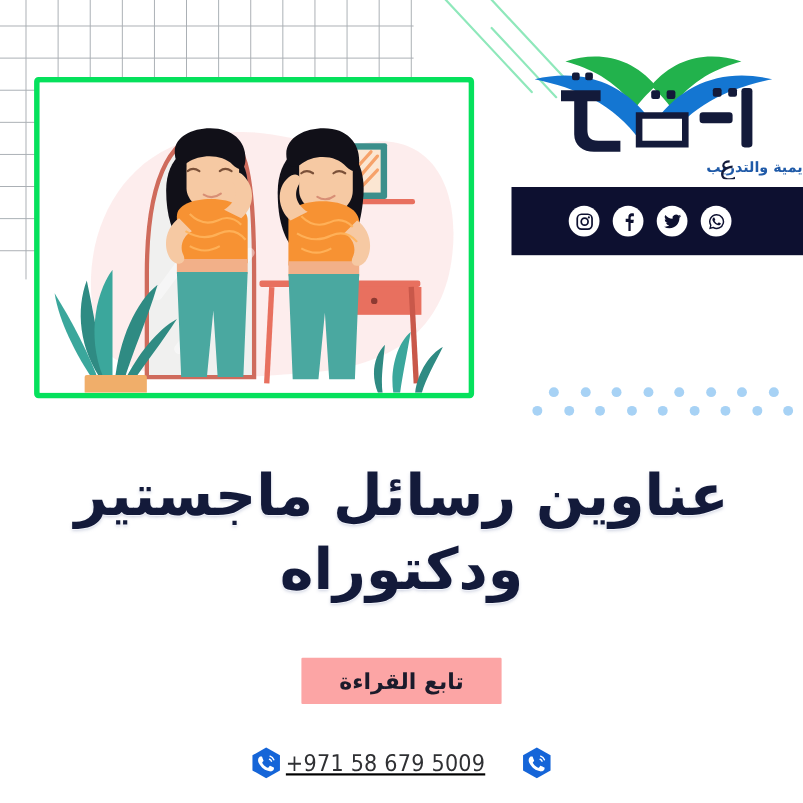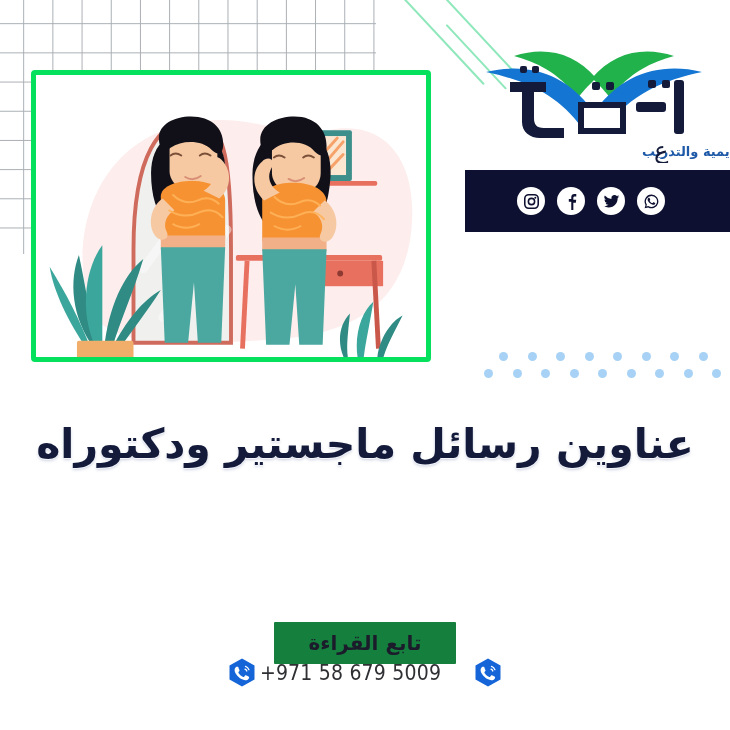--- a/index.html
+++ b/index.html
@@ -56,41 +56,40 @@
     width:28px;height:28px;border-radius:50%;background:#ffffff;
     display:flex;align-items:center;justify-content:center;flex:0 0 auto;
   }
   .soc svg{display:block;}
 
   
   .headline{
     position:absolute;left:0;top:418px;width:730px;
     text-align:center;direction:rtl;
     color:#131a3a;
-    font-size:41px;line-height:1.28;font-weight:700;
+    font-size:52px;line-height:1.28;font-weight:700;
     letter-spacing:0;
     text-shadow:0 1px 0 #f2f4fa, 0 2px 3px rgba(150,160,190,.45);
     padding:0 35px;box-sizing:border-box;
   }
   .headline span{display:block;}
 
   
   .cta-wrap{position:absolute;left:0;top:598px;width:730px;display:flex;justify-content:center;}
   .cta{
-    background:#15803d;color:#1b1b2b;
+    background:#fca5a5;color:#1b1b2b;
     font-size:20px;font-weight:700;direction:rtl;
     padding:9px 34px;border:none;border-radius:1px;cursor:pointer;
     font-family:"DejaVu Sans","Liberation Sans",sans-serif;
-    margin-top:24px;
   }
 
   
   .footer{
     position:absolute;left:0;top:658px;width:730px;height:50px;
-    display:flex;align-items:flex-start;justify-content:center;gap:34px;
+    display:flex;align-items:flex-end;justify-content:center;gap:34px;text-decoration:underline;
   }
   .contact{display:flex;align-items:center;gap:5px;}
   .hex{width:26px;height:29px;flex:0 0 auto;}
   .contact-text{
     font-size:21px;color:#2f3033;font-weight:400;letter-spacing:.2px;
     font-family:"DejaVu Sans Condensed","DejaVu Sans","Liberation Sans",sans-serif;
     white-space:nowrap;
   }
 </style>
 </head>

